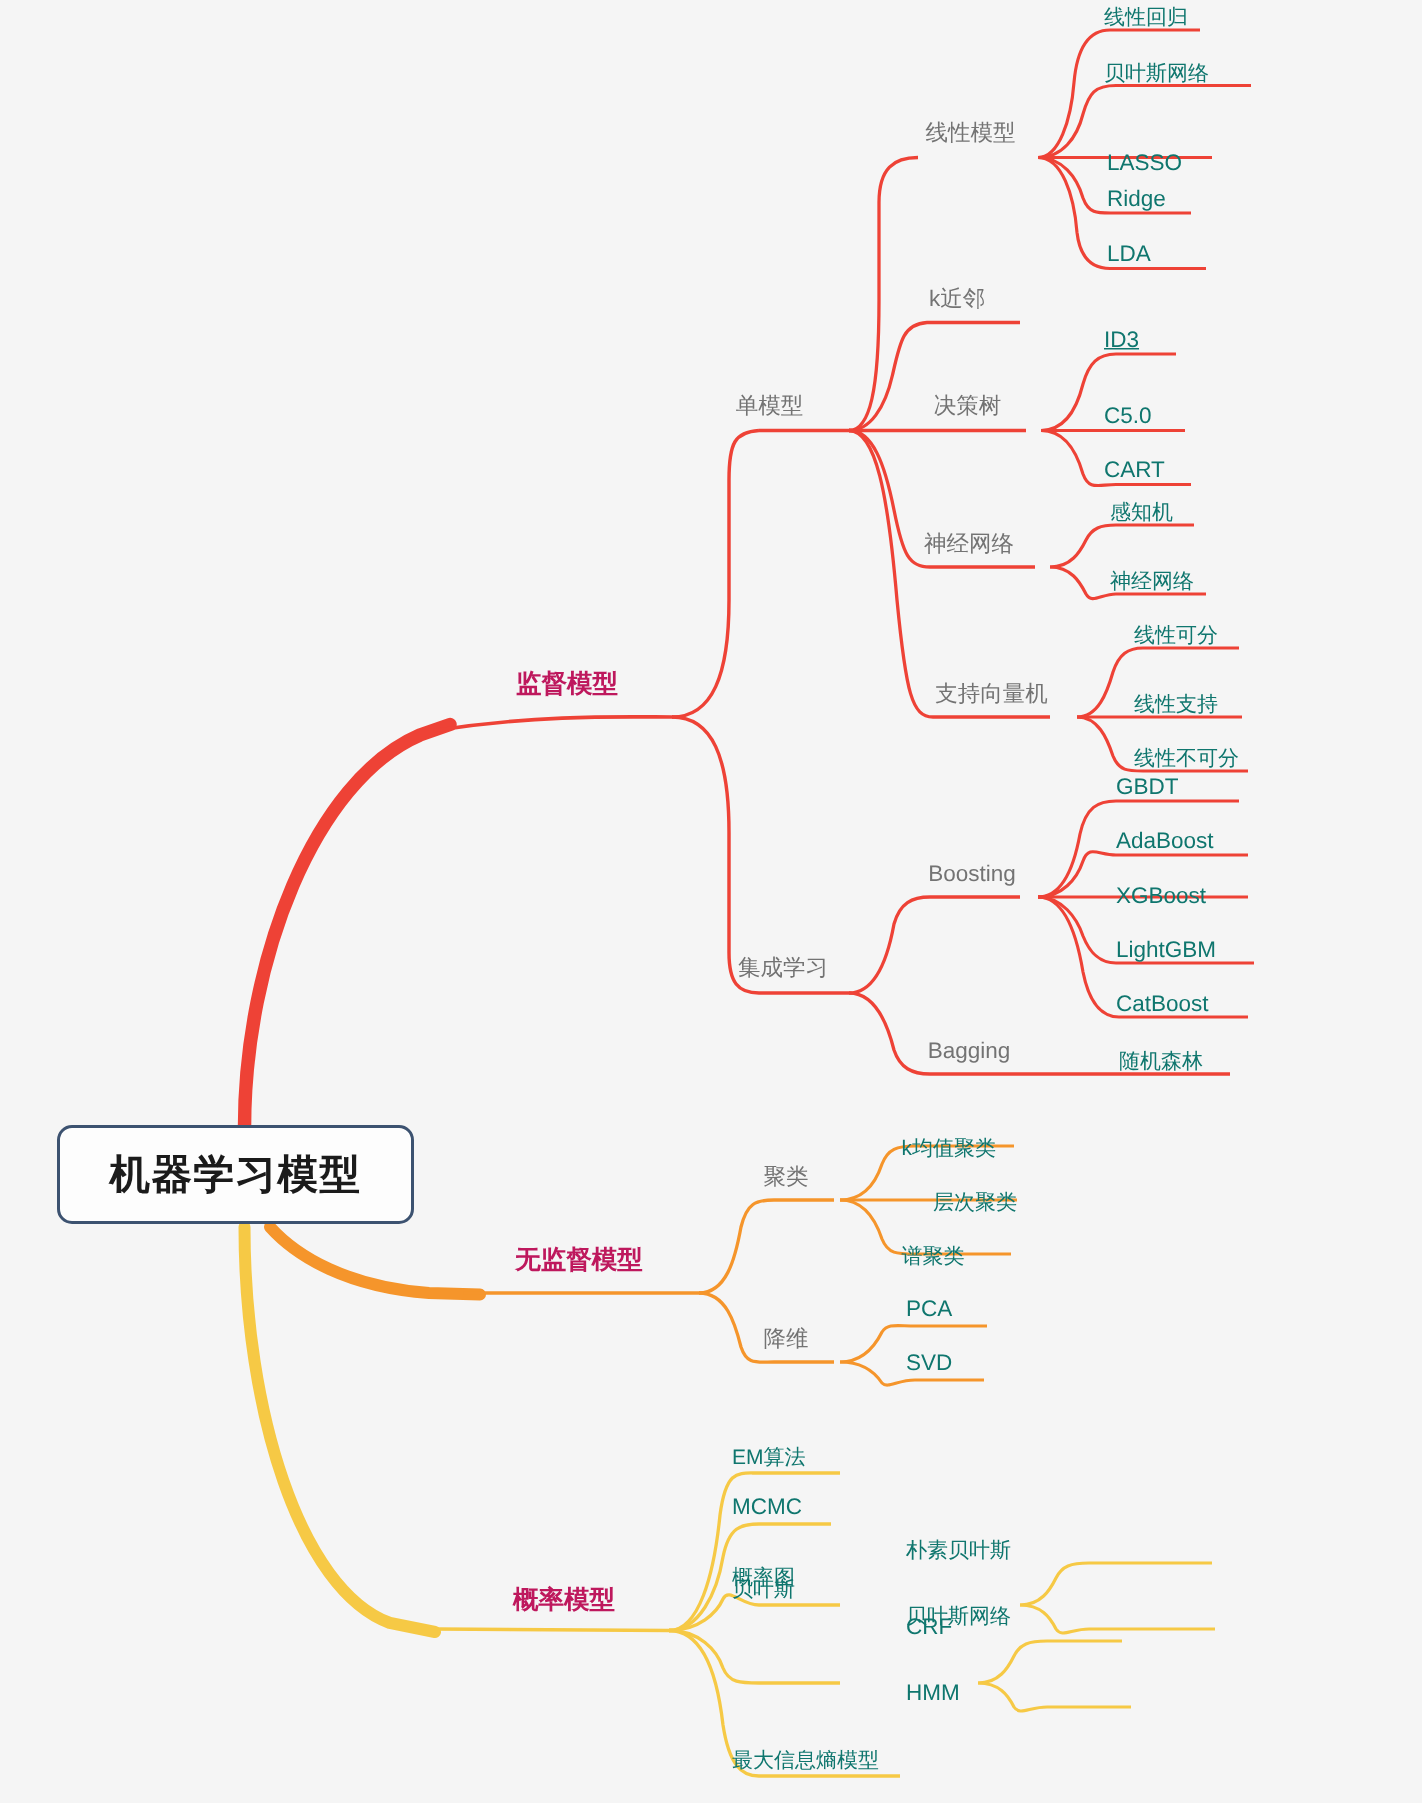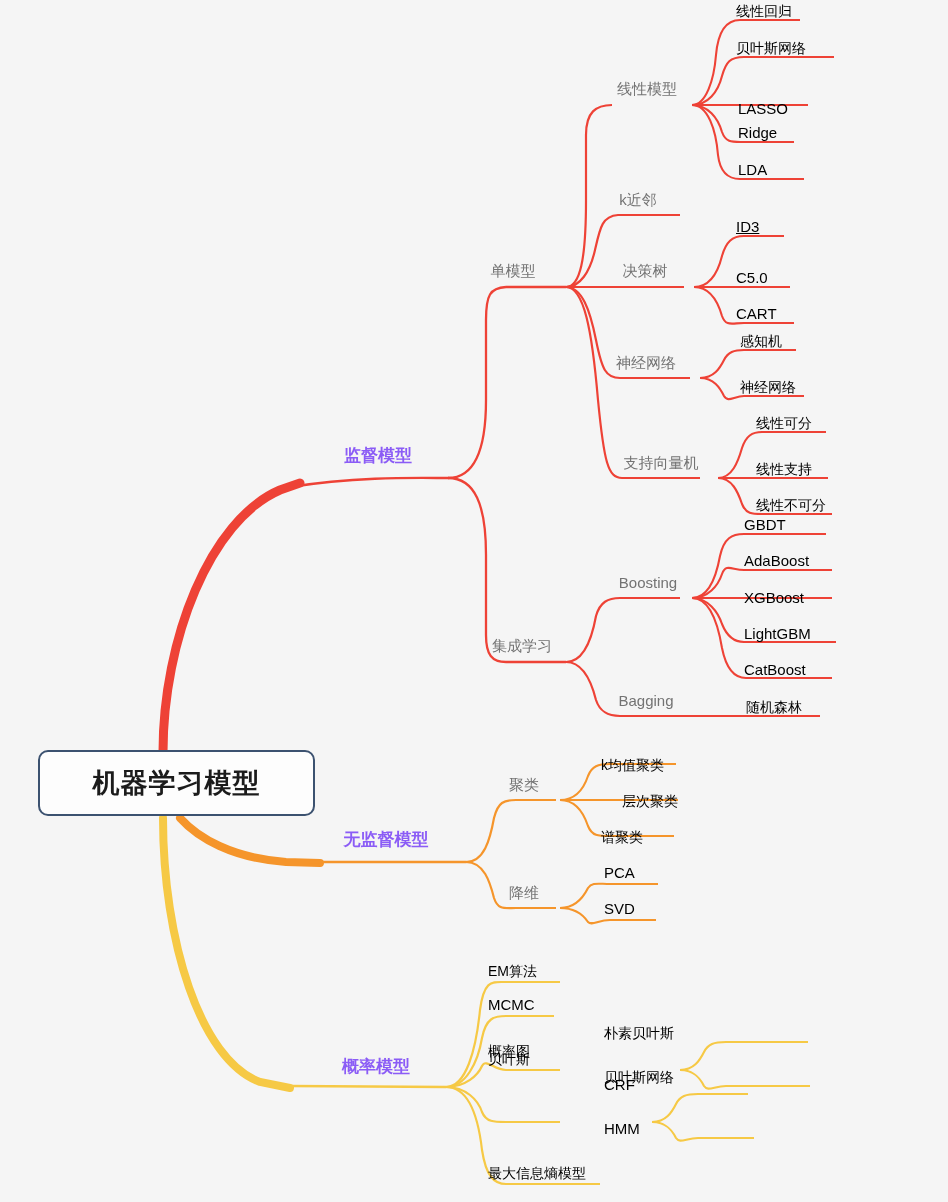--- a/index.html
+++ b/index.html
@@ -30,56 +30,56 @@
     position: absolute;
     white-space: nowrap;
     color: #2f3e52;
     line-height: 1;
   }
   
   .root-node {
     position: absolute;
     left: 38px;
     top: 750px;
-    width: 277px;
+    width: 238px;
     height: 66px;
     box-sizing: border-box;
     background: #fdfdfd;
     border: 2px solid #3c5270;
     border-radius: 10px;
     display: flex;
     align-items: center;
     justify-content: center;
     z-index: 5;
   }
   .root-label {
     font-size: 27px;
     font-weight: bold;
     color: #1b1b1b;
     letter-spacing: 1px;
   }
   
   .l1 {
     font-size: 17px;
     font-weight: bold;
-    color: #8b5cf6;
+    color: #be185d;
     transform: translate(-50%, -100%);
     z-index: 4;
   }
   
   .l2 {
     font-size: 15px;
     color: #737373;
     transform: translate(-50%, -100%);
     z-index: 4;
   }
   
   .leaf {
     font-size: 15px;
-    color: #000000;
+    color: #0f766e;
     transform: translateY(-100%);
     z-index: 4;
   }
   .leaf.cn { font-size: 14px; }
 </style>
 </head>
 <body>
 
 <div id="canvas">
 

